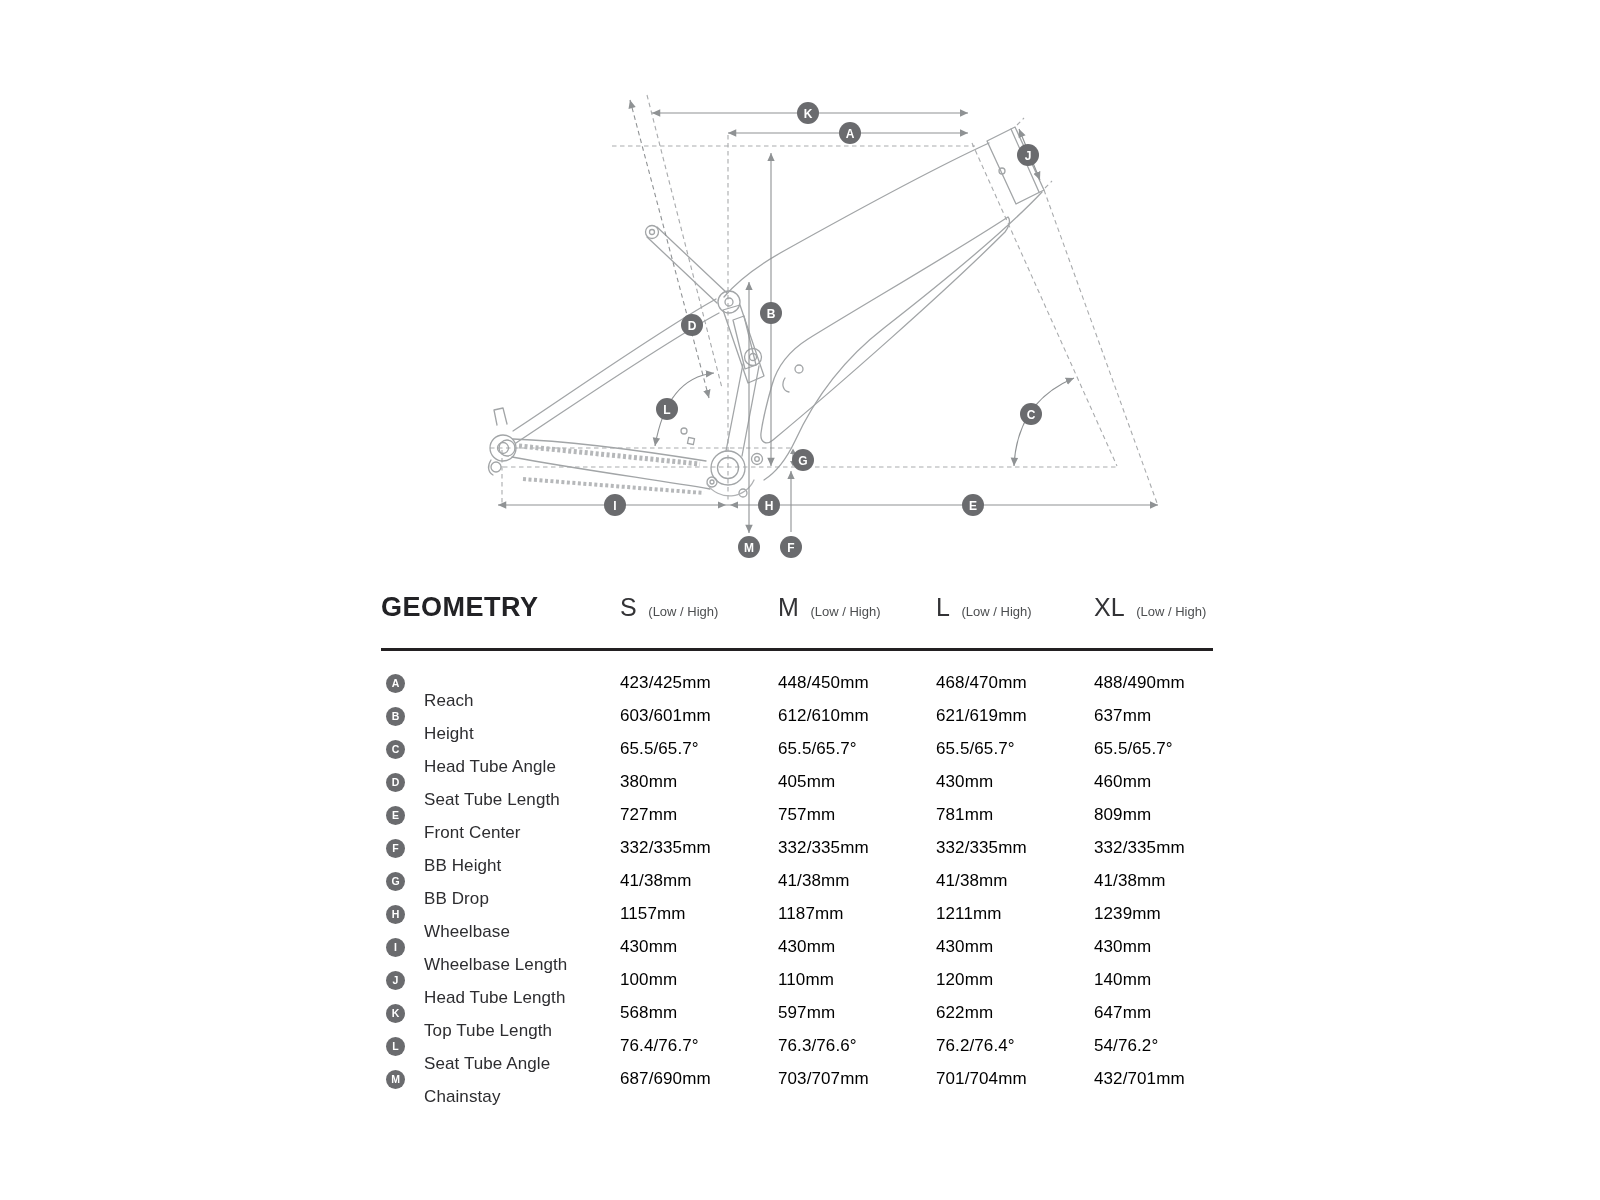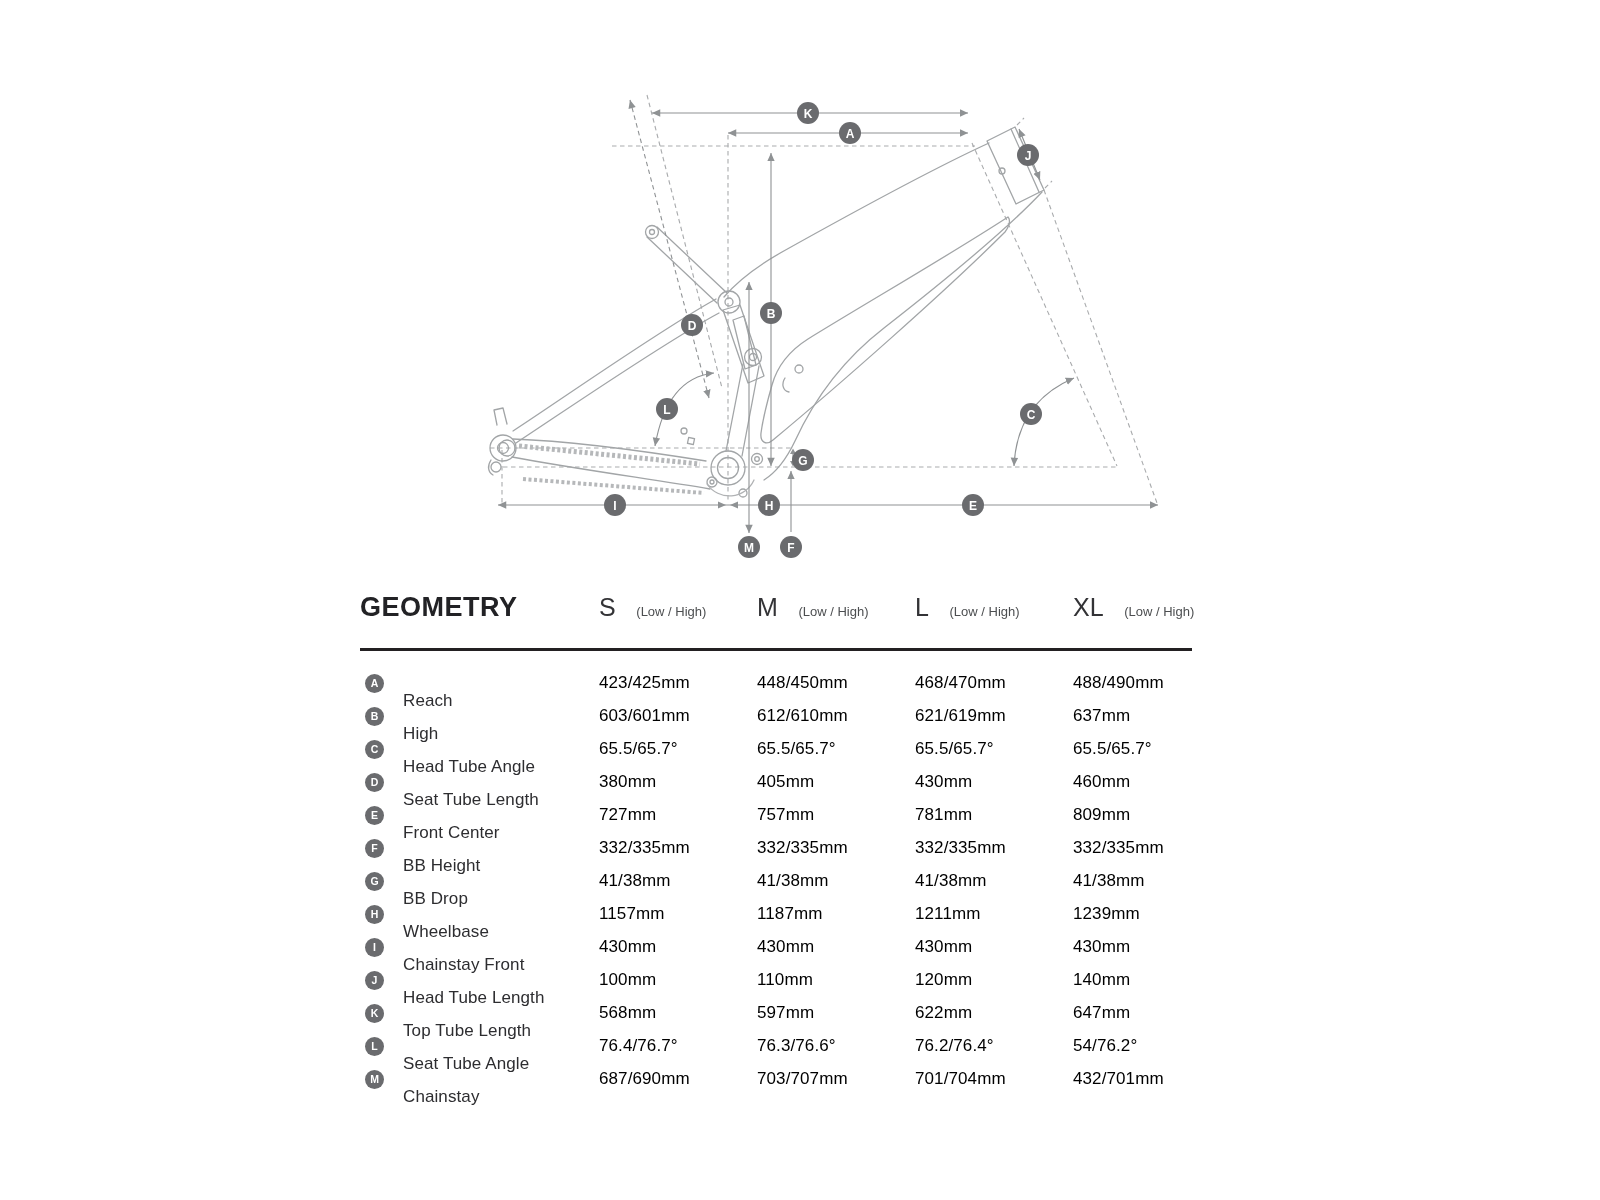--- a/index.html
+++ b/index.html
@@ -4,27 +4,27 @@
 <style>
   html,body{margin:0;padding:0;background:#ffffff;}
   body{width:1600px;height:1200px;position:relative;font-family:"Liberation Sans",sans-serif;
        -webkit-font-smoothing:antialiased;}
   .stage{position:absolute;inset:0;background:#fff;overflow:hidden;}
 
   
   #diagram{position:absolute;left:0;top:0;}
 
   
-  .geo-table{position:absolute;left:360px;top:592px;width:832px;}
+  .geo-table{position:absolute;left:381px;top:592px;width:832px;}
   .geo-head{display:grid;grid-template-columns:239px 158px 158px 158px 119px;
             align-items:baseline;height:56px;}
   .geo-title{font-size:27px;font-weight:700;letter-spacing:.5px;color:#222225;}
   .size-head{white-space:nowrap;}
   .size-name{font-size:25px;font-weight:500;color:#333336;}
-  .size-qual{font-size:13px;color:#4c4e50;margin-left:17px;}
+  .size-qual{font-size:13px;color:#4c4e50;margin-left:8px;}
   .geo-rows{border-top:3px solid #232022;padding-top:4px;}
   .geo-row{display:grid;grid-template-columns:43px 196px 158px 158px 158px 119px;
            align-items:center;height:33px;}
   .badge{width:19px;height:19px;border-radius:50%;background:#6a6b6e;color:#fff;
          font-size:10.5px;font-weight:700;display:flex;align-items:center;justify-content:center;
          margin-left:5px;}
   .row-label{font-size:17px;color:#2d2d30;letter-spacing:.1px;margin-top:36px;}
   .row-val{font-size:17px;color:#000000;letter-spacing:.1px;}
 </style>
 </head>
@@ -205,21 +205,21 @@
     <span class="badge">A</span>
     <span class="row-label">Reach</span>
   <span class="row-val">423/425mm</span>
           <span class="row-val">448/450mm</span>
           <span class="row-val">468/470mm</span>
           <span class="row-val">488/490mm</span>
         </div>
 
   <div class="geo-row">
     <span class="badge">B</span>
-    <span class="row-label">High</span>
+    <span class="row-label">Height</span>
   <span class="row-val">603/601mm</span>
           <span class="row-val">612/610mm</span>
           <span class="row-val">621/619mm</span>
           <span class="row-val">637mm</span>
         </div>
 
   <div class="geo-row">
     <span class="badge">C</span>
     <span class="row-label">Head Tube Angle</span>
   <span class="row-val">65.5/65.7°</span>
@@ -268,21 +268,21 @@
     <span class="badge">H</span>
     <span class="row-label">Wheelbase</span>
   <span class="row-val">1157mm</span>
           <span class="row-val">1187mm</span>
           <span class="row-val">1211mm</span>
           <span class="row-val">1239mm</span>
         </div>
 
   <div class="geo-row">
     <span class="badge">I</span>
-    <span class="row-label">Chainstay Front</span>
+    <span class="row-label">Wheelbase Length</span>
   <span class="row-val">430mm</span>
           <span class="row-val">430mm</span>
           <span class="row-val">430mm</span>
           <span class="row-val">430mm</span>
         </div>
 
   <div class="geo-row">
     <span class="badge">J</span>
     <span class="row-label">Head Tube Length</span>
   <span class="row-val">100mm</span>

